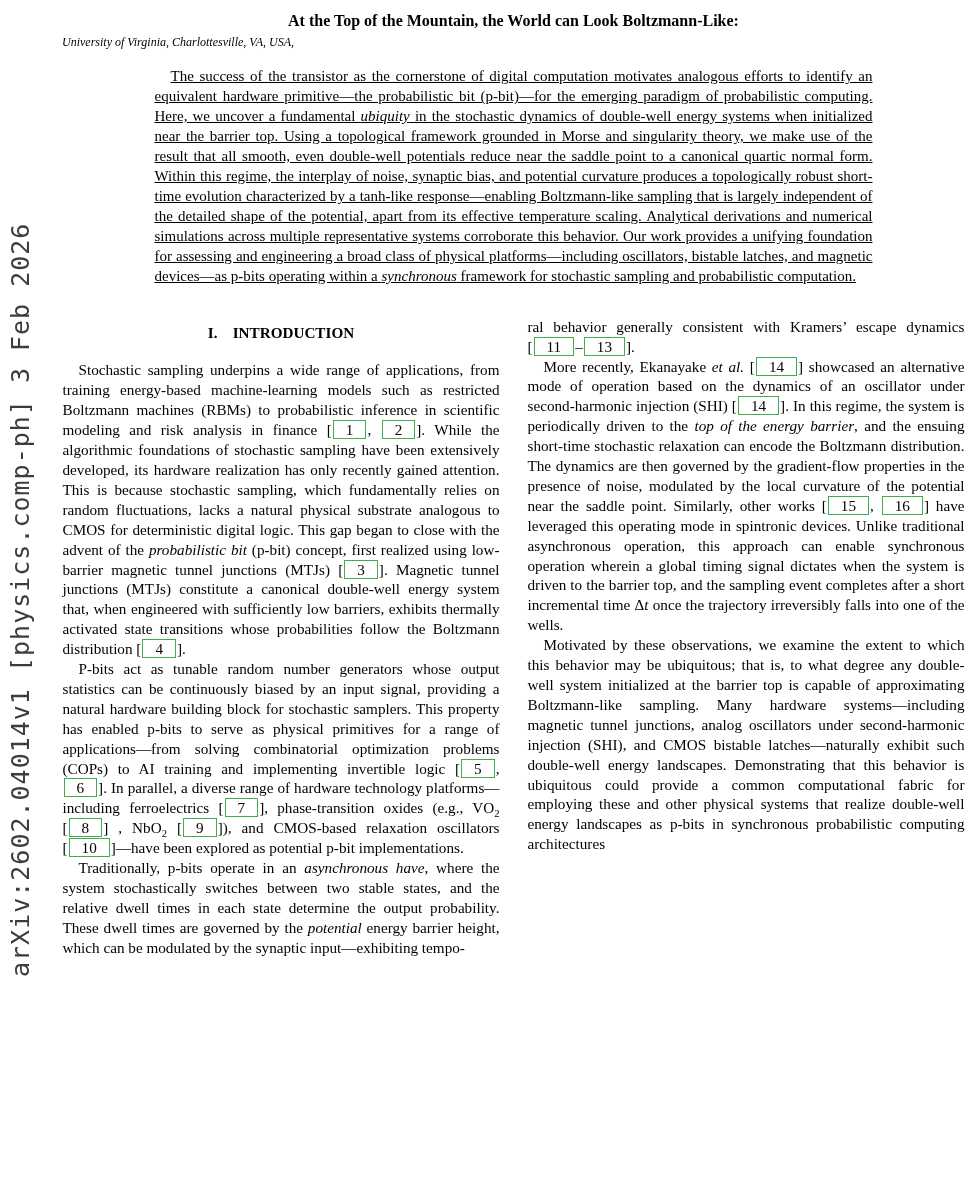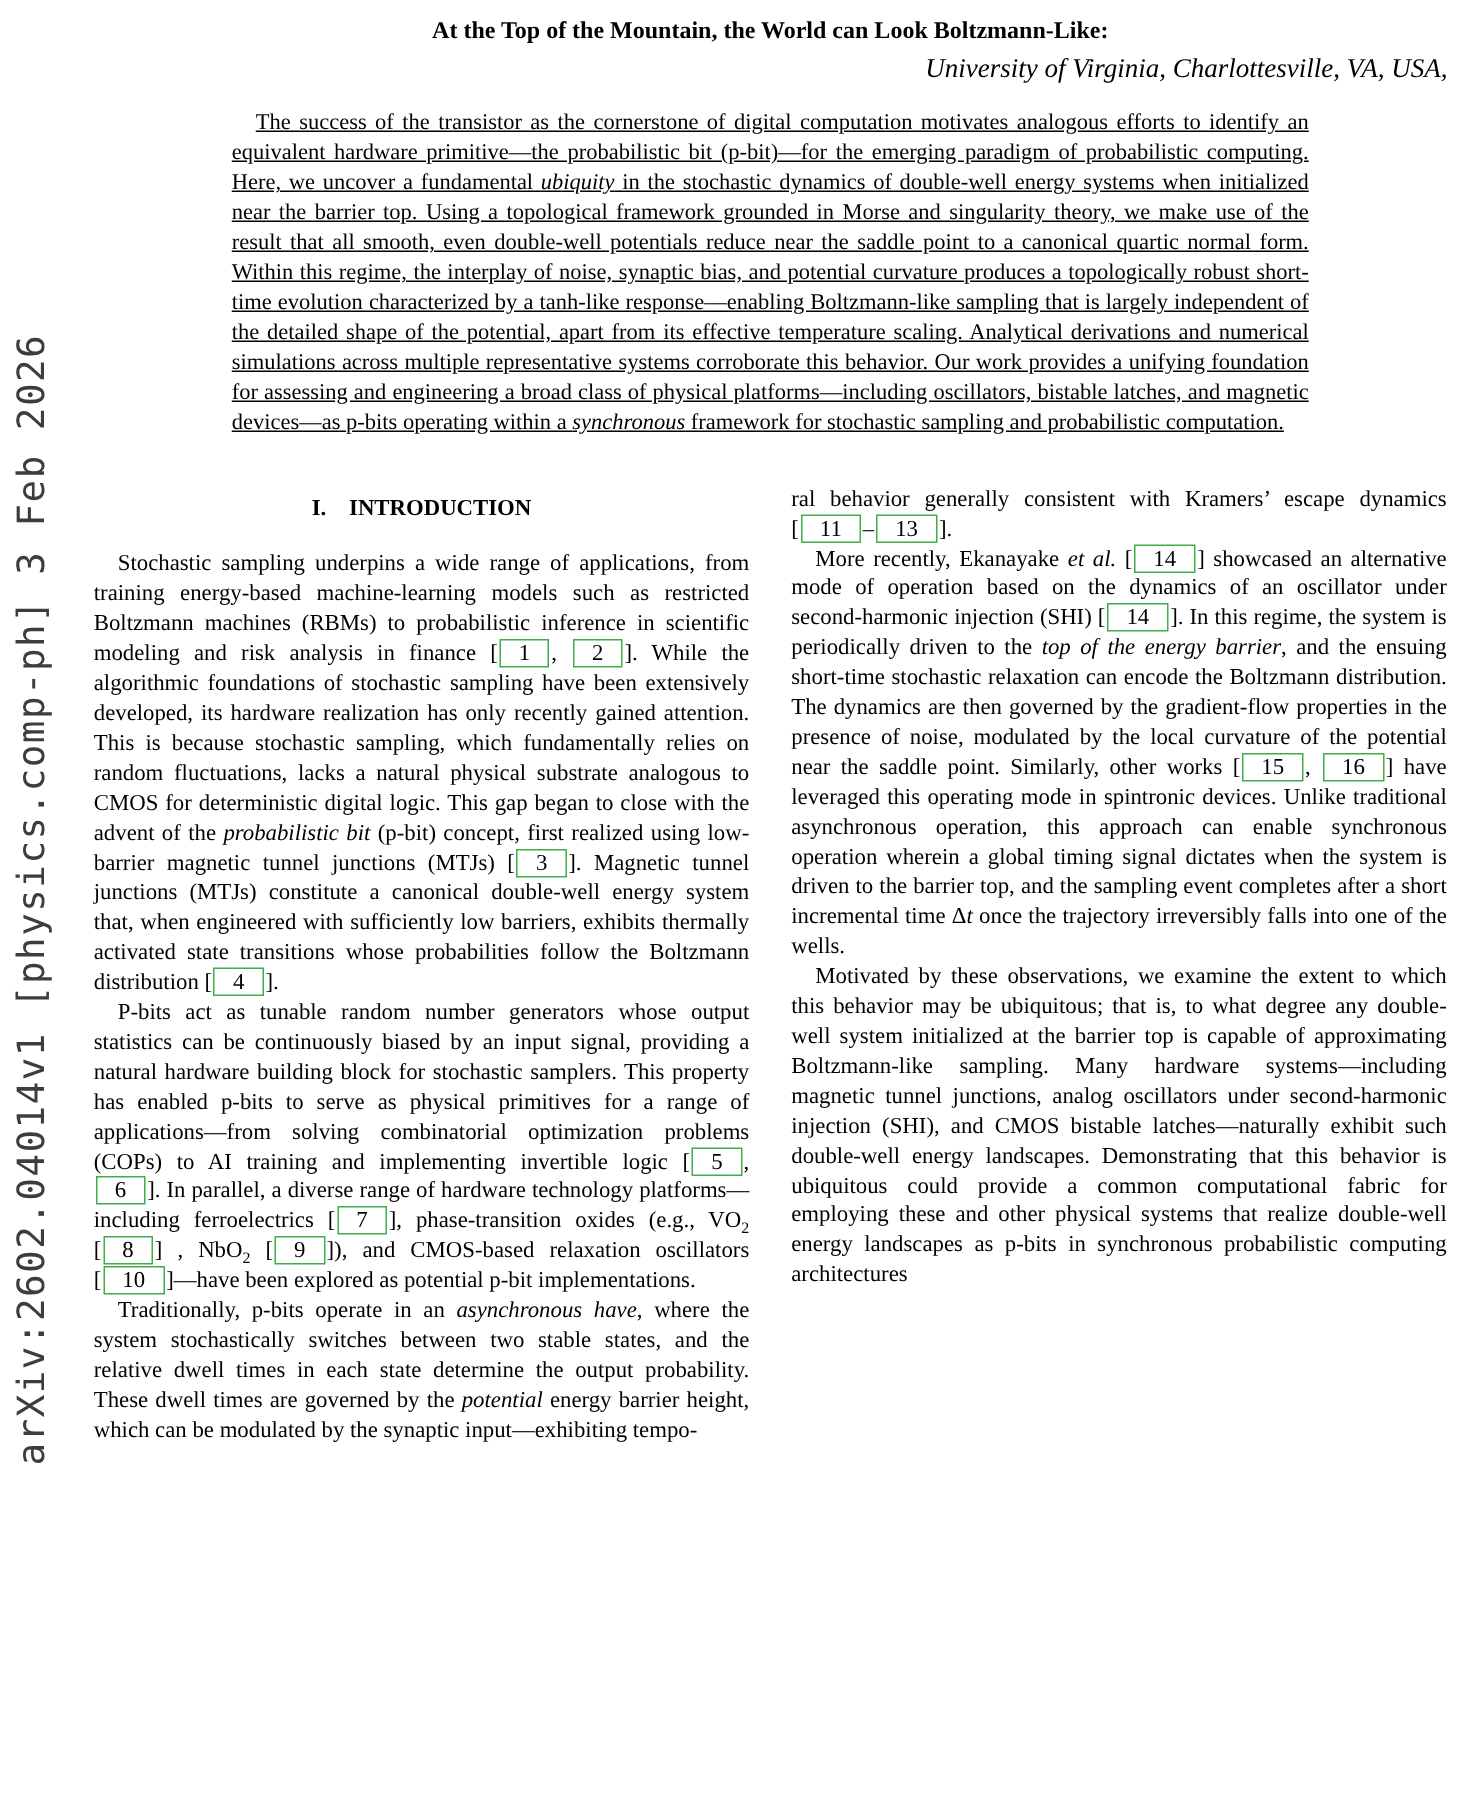--- a/index.html
+++ b/index.html
@@ -41,22 +41,22 @@
     text-align: center;
     font-weight: bold;
   }
   .authors {
     margin-top: 20px;
     text-align: center;
     font-size: 15.5px;
   }
   .affiliation {
     margin-top: 3px;
-    text-align: right;
-    font-size: 18px;
+    text-align: left;
+    font-size: 12px;
     font-style: italic;
   }
   p.abstract {
     width: 718px;
     margin: 17px auto 0 auto;
     font-size: 15px;
     line-height: 1.33;
     text-align: justify;
     text-indent: 16px;
     text-decoration: underline;

